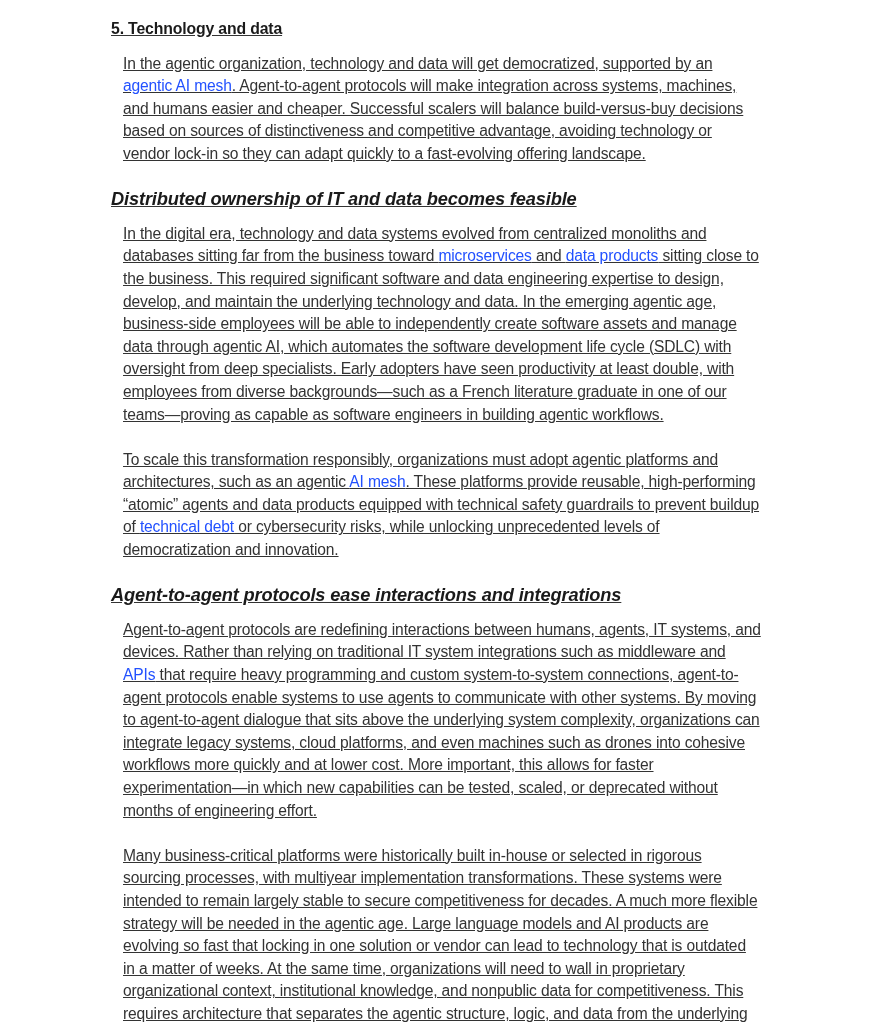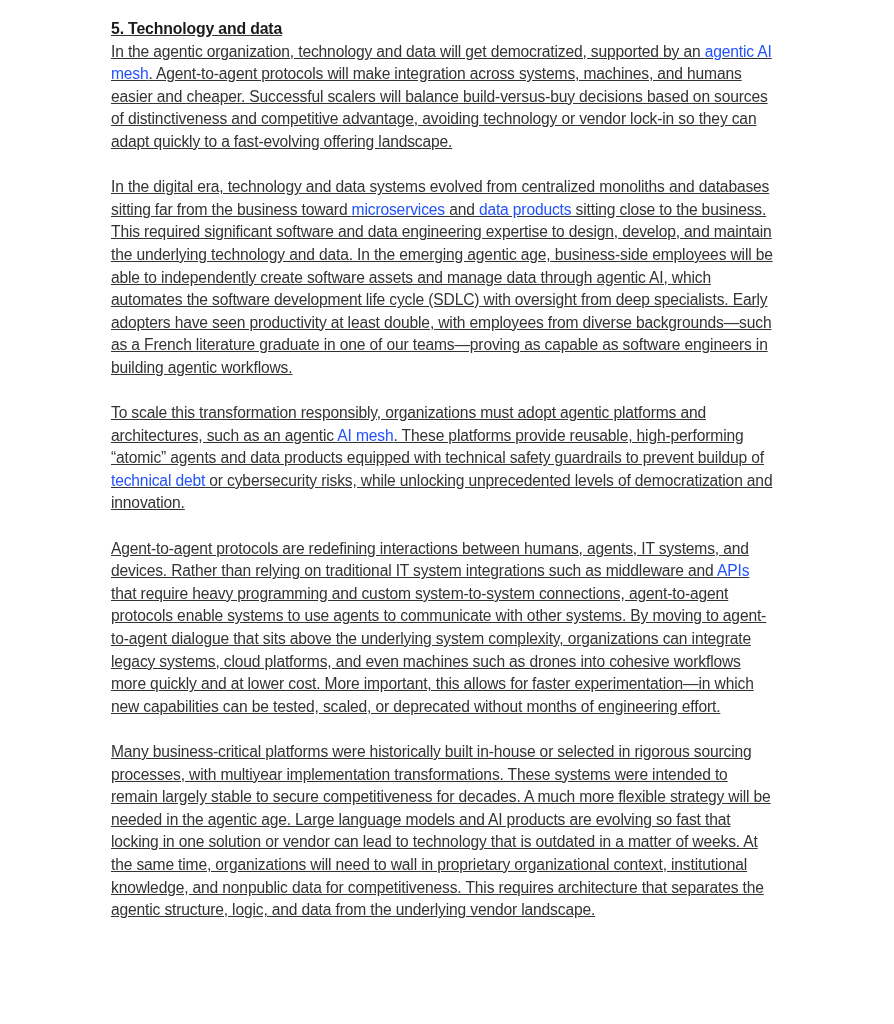--- a/index.html
+++ b/index.html
@@ -29,46 +29,48 @@
       color: #1a1a1a;
       margin: 0;
       font-size: 15.8px;
     }
     .sub-title {
       font-style: italic;
       color: #1a1a1a;
       margin: 0;
     }
     p {
-      margin: 0;
+      margin: 12px;
     }
     .block {
       margin-bottom: 22.6px;
     }
     a {
       color: #2251ff;
       text-decoration: none;
     }
   </style>
 </head>
 <body>
 
 <div class="article">
 
   <div class="block">
     <h2 class="section-title">5. Technology and data</h2>
     <p><span>In the agentic organization, technology and data will get democratized, supported by an </span><a href="#">agentic AI mesh</a><span>. Agent-to-agent protocols will make integration across systems, machines, and humans easier and cheaper. Successful scalers will balance build-versus-buy decisions based on sources of distinctiveness and competitive advantage, avoiding technology or vendor lock-in so they can adapt quickly to a fast-evolving offering landscape.</span></p>
   </div>
 
   <div>
+    <h3 class="sub-title">Distributed ownership of IT and data becomes feasible</h3>
     <p class="block"><span>In the digital era, technology and data systems evolved from centralized monoliths and databases sitting far from the business toward </span><a href="#">microservices</a><span> and </span><a href="#">data products</a><span> sitting close to the business. This required significant software and data engineering expertise to design, develop, and maintain the underlying technology and data. In the emerging agentic age, business-side employees will be able to independently create software assets and manage data through agentic AI, which automates the software development life cycle (SDLC) with oversight from deep specialists. Early adopters have seen productivity at least double, with employees from diverse backgrounds—such as a French literature graduate in one of our teams—proving as capable as software engineers in building agentic workflows.</span></p>
     <p class="block"><span>To scale this transformation responsibly, organizations must adopt agentic platforms and architectures, such as an agentic </span><a href="#">AI mesh</a><span>. These platforms provide reusable, high-performing “atomic” agents and data products equipped with technical safety guardrails to prevent buildup of </span><a href="#">technical debt</a><span> or cybersecurity risks, while unlocking unprecedented levels of democratization and innovation.</span></p>
   </div>
 
   <div>
+    <h3 class="sub-title">Agent-to-agent protocols ease interactions and integrations</h3>
     <p class="block"><span>Agent-to-agent protocols are redefining interactions between humans, agents, IT systems, and devices. Rather than relying on traditional IT system integrations such as middleware and </span><a href="#">APIs</a><span> that require heavy programming and custom system-to-system connections, agent-to-agent protocols enable systems to use agents to communicate with other systems. By moving to agent-to-agent dialogue that sits above the underlying system complexity, organizations can integrate legacy systems, cloud platforms, and even machines such as drones into cohesive workflows more quickly and at lower cost. More important, this allows for faster experimentation—in which new capabilities can be tested, scaled, or deprecated without months of engineering effort.</span></p>
   </div>
 
   <div>
     <p><span>Many business-critical platforms were historically built in-house or selected in rigorous sourcing processes, with multiyear implementation transformations. These systems were intended to remain largely stable to secure competitiveness for decades. A much more flexible strategy will be needed in the agentic age. Large language models and AI products are evolving so fast that locking in one solution or vendor can lead to technology that is outdated in a matter of weeks. At the same time, organizations will need to wall in proprietary organizational context, institutional knowledge, and nonpublic data for competitiveness. This requires architecture that separates the agentic structure, logic, and data from the underlying vendor landscape.</span></p>
   </div>
 
 </div>
 
 </body></html>

